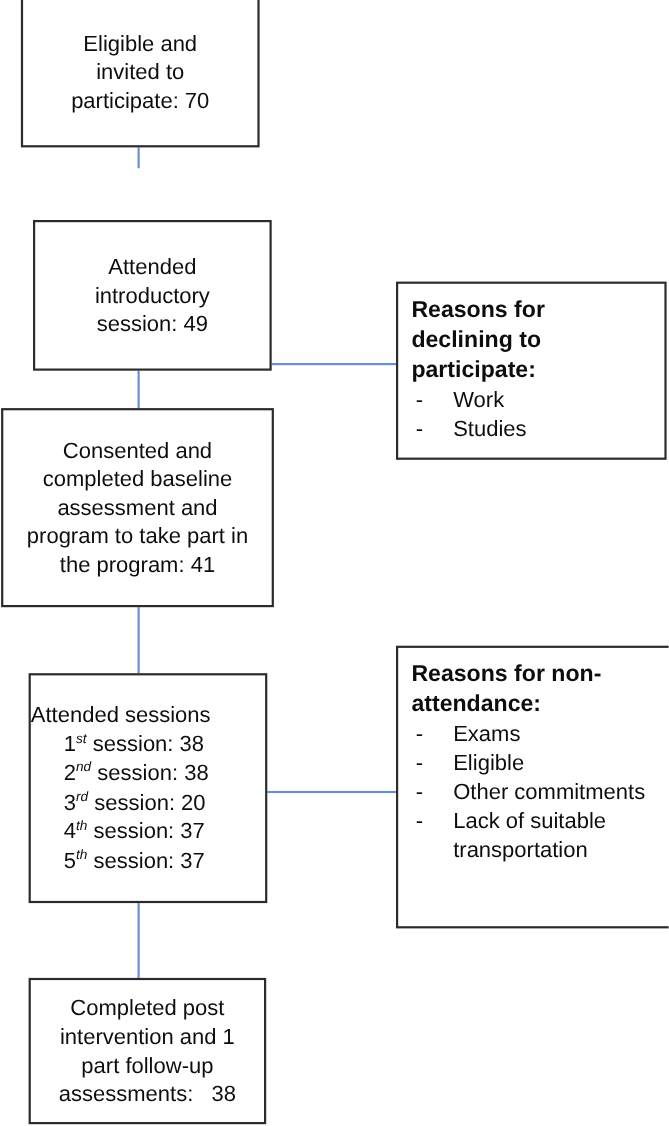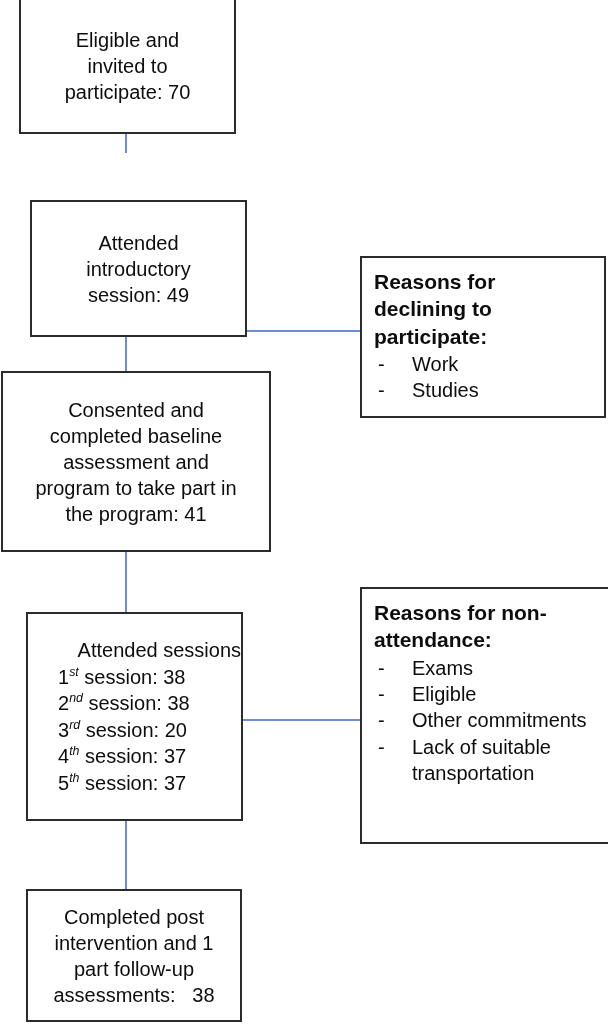--- a/index.html
+++ b/index.html
@@ -44,21 +44,21 @@
     padding: 0 6px;
   }
   .box-line {
     line-height: 1.30;
     font-size: 20px;
     white-space: nowrap;
   }
 
   
   .sessions-head {
-    text-align: right;
+    text-align: left;
     font-size: 20px;
     line-height: 1.30;
   }
   .sessions-rows {
     margin-top: 1px;
     padding-left: 30px;
     font-size: 20px;
     line-height: 1.32;
   }
   .sessions-rows div { white-space: nowrap; }
@@ -122,21 +122,21 @@
     <div class="box-line">invited to</div>
     <div class="box-line">participate: 70</div>
   </div>
 
   <div class="box box-center" style="left:30px; top:152px; width:217px; height:137px;margin-top:48px;">
     <div class="box-line">Attended</div>
     <div class="box-line">introductory</div>
     <div class="box-line">session: 49</div>
   </div>
 
-  <div class="box box-center" style="left:1px; top:371px; width:270px; height:181px;">
+  <div class="box box-center" style="left:1px; top:371px; width:248px; height:181px;">
     <div class="box-line">Consented and</div>
     <div class="box-line">completed baseline</div>
     <div class="box-line">assessment and</div>
     <div class="box-line">program to take part in</div>
     <div class="box-line">the program: 41</div>
   </div>
 
   <div class="box" style="left:26px; top:612px; width:217px; height:209px;">
     <div class="sessions-head">Attended sessions</div>
     <div class="sessions-rows">

